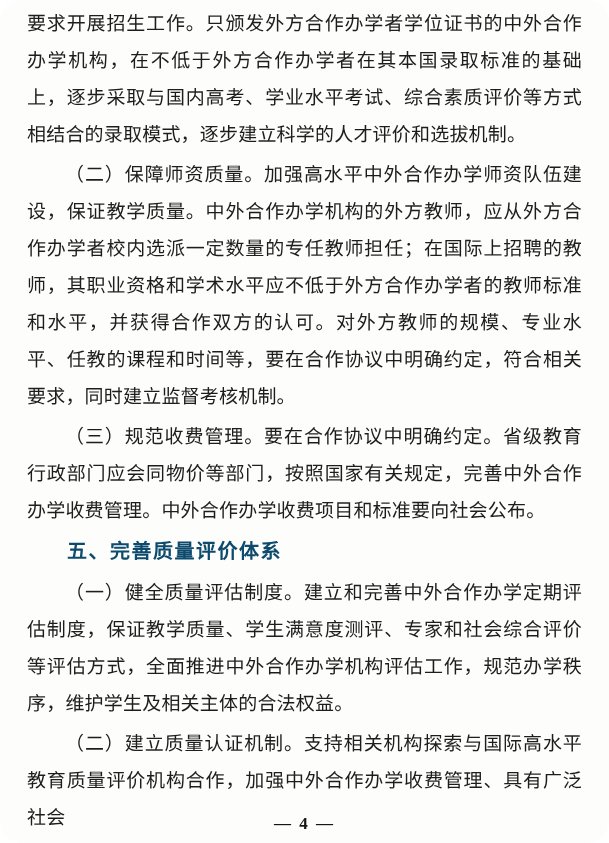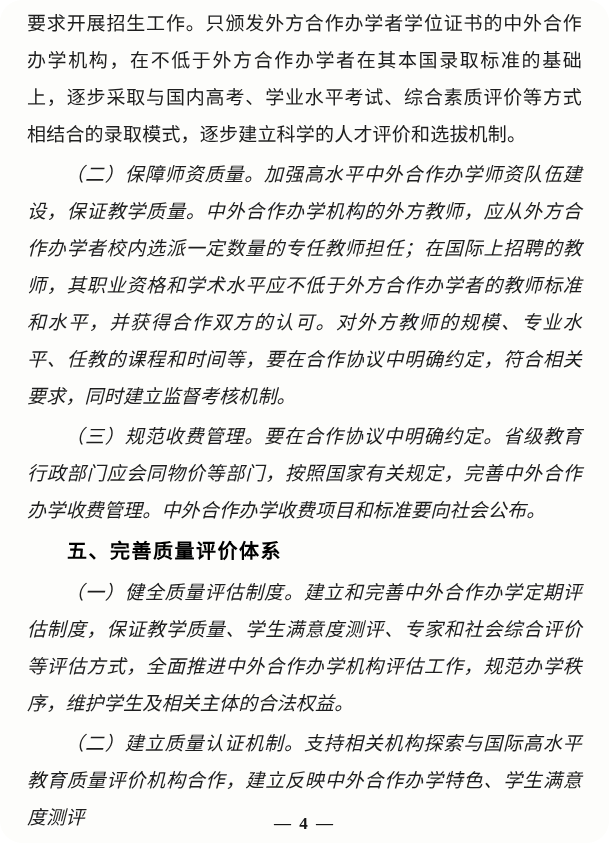--- a/index.html
+++ b/index.html
@@ -26,31 +26,30 @@
     margin: 0 0 3px 0;
     font-size: 19px;
     line-height: 37px;
     letter-spacing: 0.2px;
     text-align: justify;
     text-justify: inter-ideograph;
     word-break: break-all;
   }
   p.para.indent {
     text-indent: 2em;
-    font-style: italic;
   }
   h2.heading {
     margin: 4px 0 4px 0;
     font-family: "Liberation Sans", "DejaVu Sans", sans-serif;
     font-size: 20px;
     font-weight: bold;
     line-height: 37px;
     letter-spacing: 1.5px;
     text-indent: 2em;
-    color: #000000;
+    color: #0c4a6e;
   }
   .footer {
     position: absolute;
     left: 0;
     right: 0;
     bottom: 9px;
     text-align: center;
   }
   .page-number {
     font-family: "Liberation Serif", "DejaVu Serif", serif;
@@ -63,18 +62,18 @@
 </head>
 <body>
 
 <div class="page">
   <div class="content">
     <p class="para">要求开展招生工作。只颁发外方合作办学者学位证书的中外合作办学机构，在不低于外方合作办学者在其本国录取标准的基础上，逐步采取与国内高考、学业水平考试、综合素质评价等方式相结合的录取模式，逐步建立科学的人才评价和选拔机制。</p>
     <p class="para indent">（二）保障师资质量。加强高水平中外合作办学师资队伍建设，保证教学质量。中外合作办学机构的外方教师，应从外方合作办学者校内选派一定数量的专任教师担任；在国际上招聘的教师，其职业资格和学术水平应不低于外方合作办学者的教师标准和水平，并获得合作双方的认可。对外方教师的规模、专业水平、任教的课程和时间等，要在合作协议中明确约定，符合相关要求，同时建立监督考核机制。</p>
     <p class="para indent">（三）规范收费管理。要在合作协议中明确约定。省级教育行政部门应会同物价等部门，按照国家有关规定，完善中外合作办学收费管理。中外合作办学收费项目和标准要向社会公布。</p>
     <h2 class="heading">五、完善质量评价体系</h2>
     <p class="para indent">（一）健全质量评估制度。建立和完善中外合作办学定期评估制度，保证教学质量、学生满意度测评、专家和社会综合评价等评估方式，全面推进中外合作办学机构评估工作，规范办学秩序，维护学生及相关主体的合法权益。</p>
-    <p class="para indent">（二）建立质量认证机制。支持相关机构探索与国际高水平教育质量评价机构合作，建立反映中外合作办学特色、学生满意度测评</p>
+    <p class="para indent">（二）建立质量认证机制。支持相关机构探索与国际高水平教育质量评价机构合作，加强中外合作办学收费管理、具有广泛社会</p>
   </div>
   <div class="footer">
     <span class="page-number">— 4 —</span>
   </div>
 </div>
 
 </body></html>

